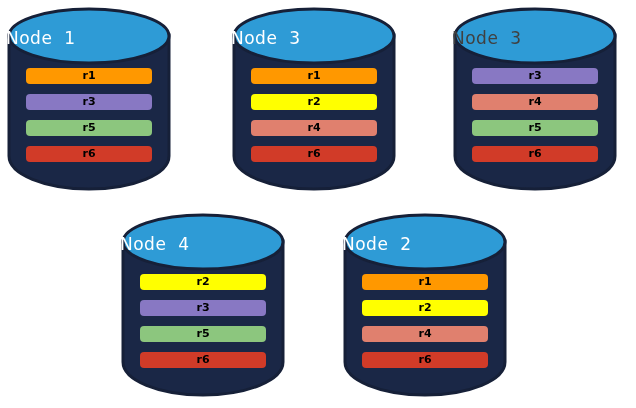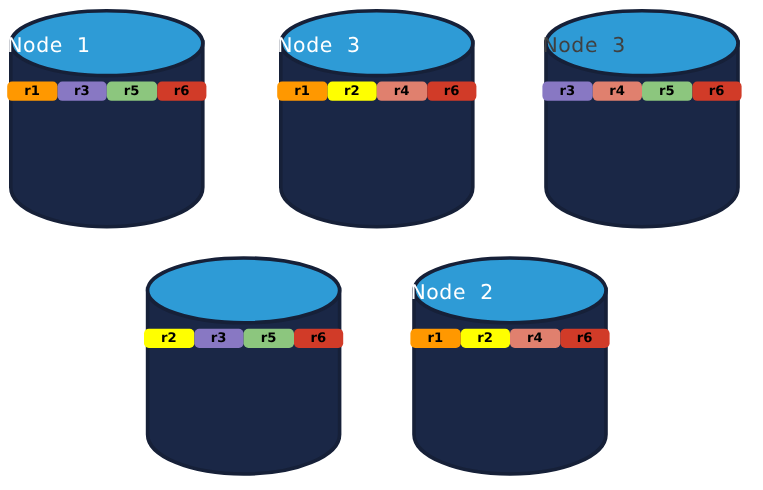--- a/index.html
+++ b/index.html
@@ -56,21 +56,22 @@
     white-space: pre;
     pointer-events: none;
   }
 
   .replicas {
     position: absolute;
     left: 0;
     top: 62px;
     width: 166px;
     display: flex;
-    flex-direction: row;
+    flex-direction: column;
+    gap: 10px;
     align-items: center;
   }
 
   .replica {
     width: 126px;
     height: 16px;
     border-radius: 4px;
     color: #000000;
     font-size: 11px;
     font-weight: bold;
@@ -128,20 +129,21 @@
         <div class="replica" style="background: rgb(209, 59, 40); color: rgb(0, 0, 0);">r6</div>
       </div>
     </div>
     <div class="node" style="left: 120px; top: 212px;">
       <div class="node-body">
         <svg viewBox="0 0 166 186" xmlns="http://www.w3.org/2000/svg">
           <path d="M3 29 L3 150 A80 33 0 0 0 163 150 L163 29 Z" fill="#1A2746" stroke="#162038" stroke-width="3"></path>
           <ellipse cx="83" cy="30" rx="80" ry="27" fill="#2E9BD6" stroke="#162038" stroke-width="3"></ellipse>
         </svg>
       </div>
+      <div class="node-label" style="color: rgb(255, 255, 255);">Node  4</div>
       <div class="replicas">
         <div class="replica" style="background: rgb(255, 255, 0); color: rgb(0, 0, 0);">r2</div>
         <div class="replica" style="background: rgb(136, 120, 195); color: rgb(0, 0, 0);">r3</div>
         <div class="replica" style="background: rgb(140, 198, 126); color: rgb(0, 0, 0);">r5</div>
         <div class="replica" style="background: rgb(209, 59, 40); color: rgb(0, 0, 0);">r6</div>
       </div>
     </div>
     <div class="node" style="left: 342px; top: 212px;">
       <div class="node-body">
         <svg viewBox="0 0 166 186" xmlns="http://www.w3.org/2000/svg">

